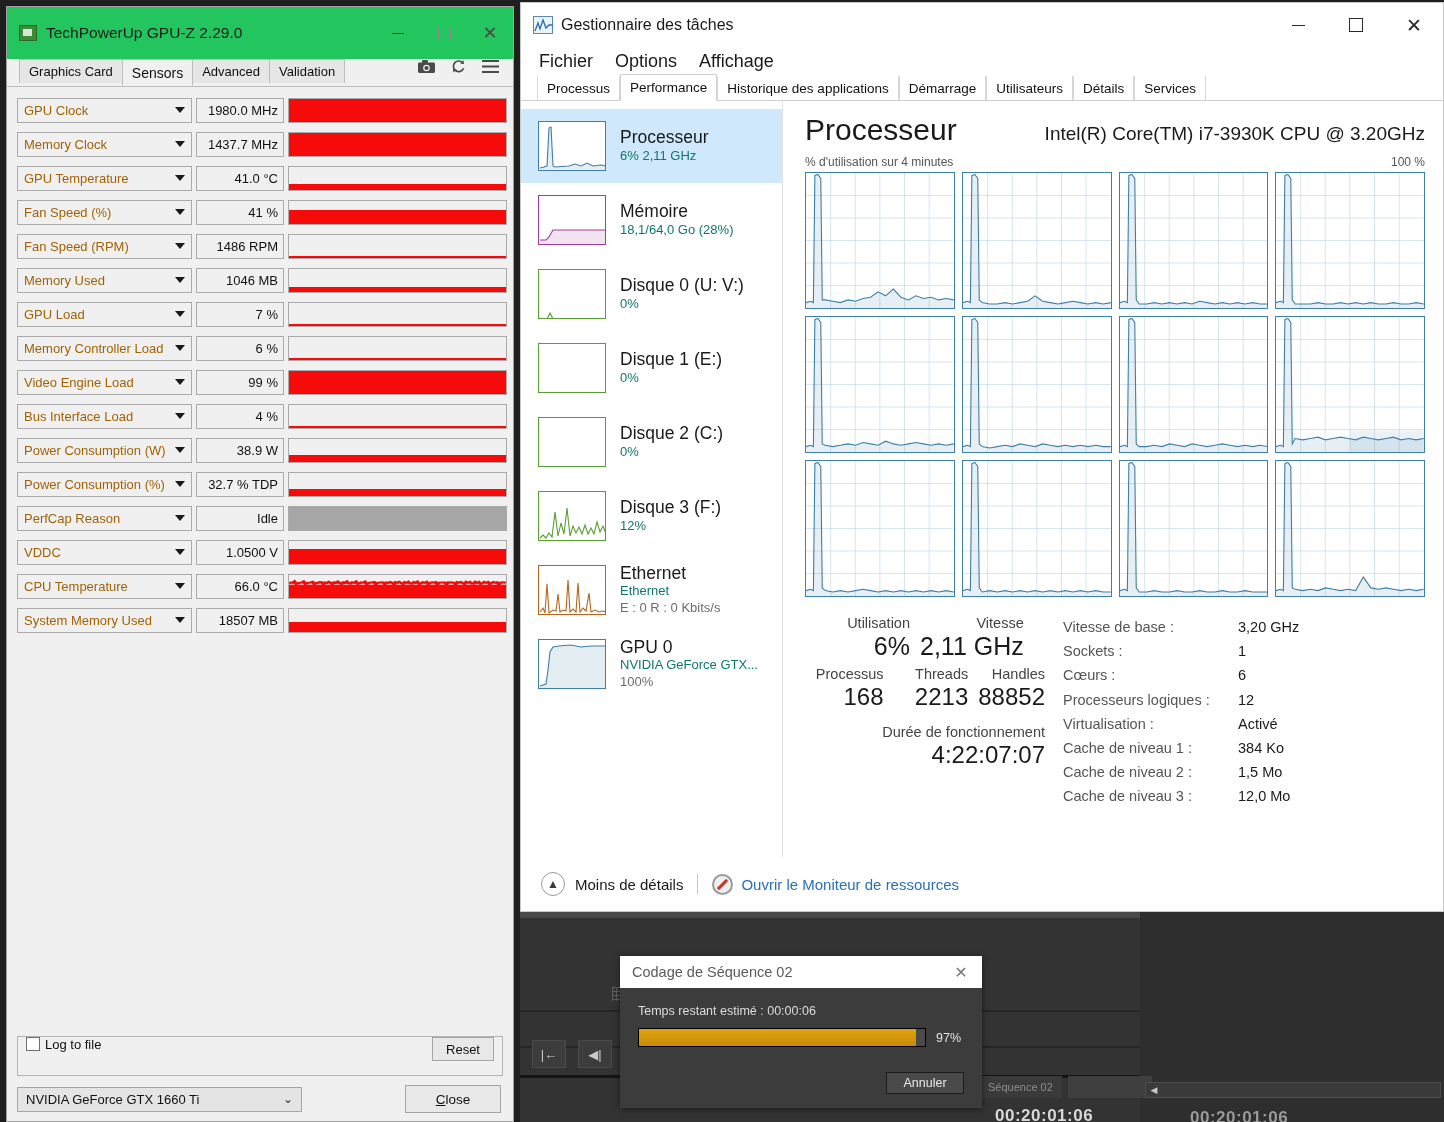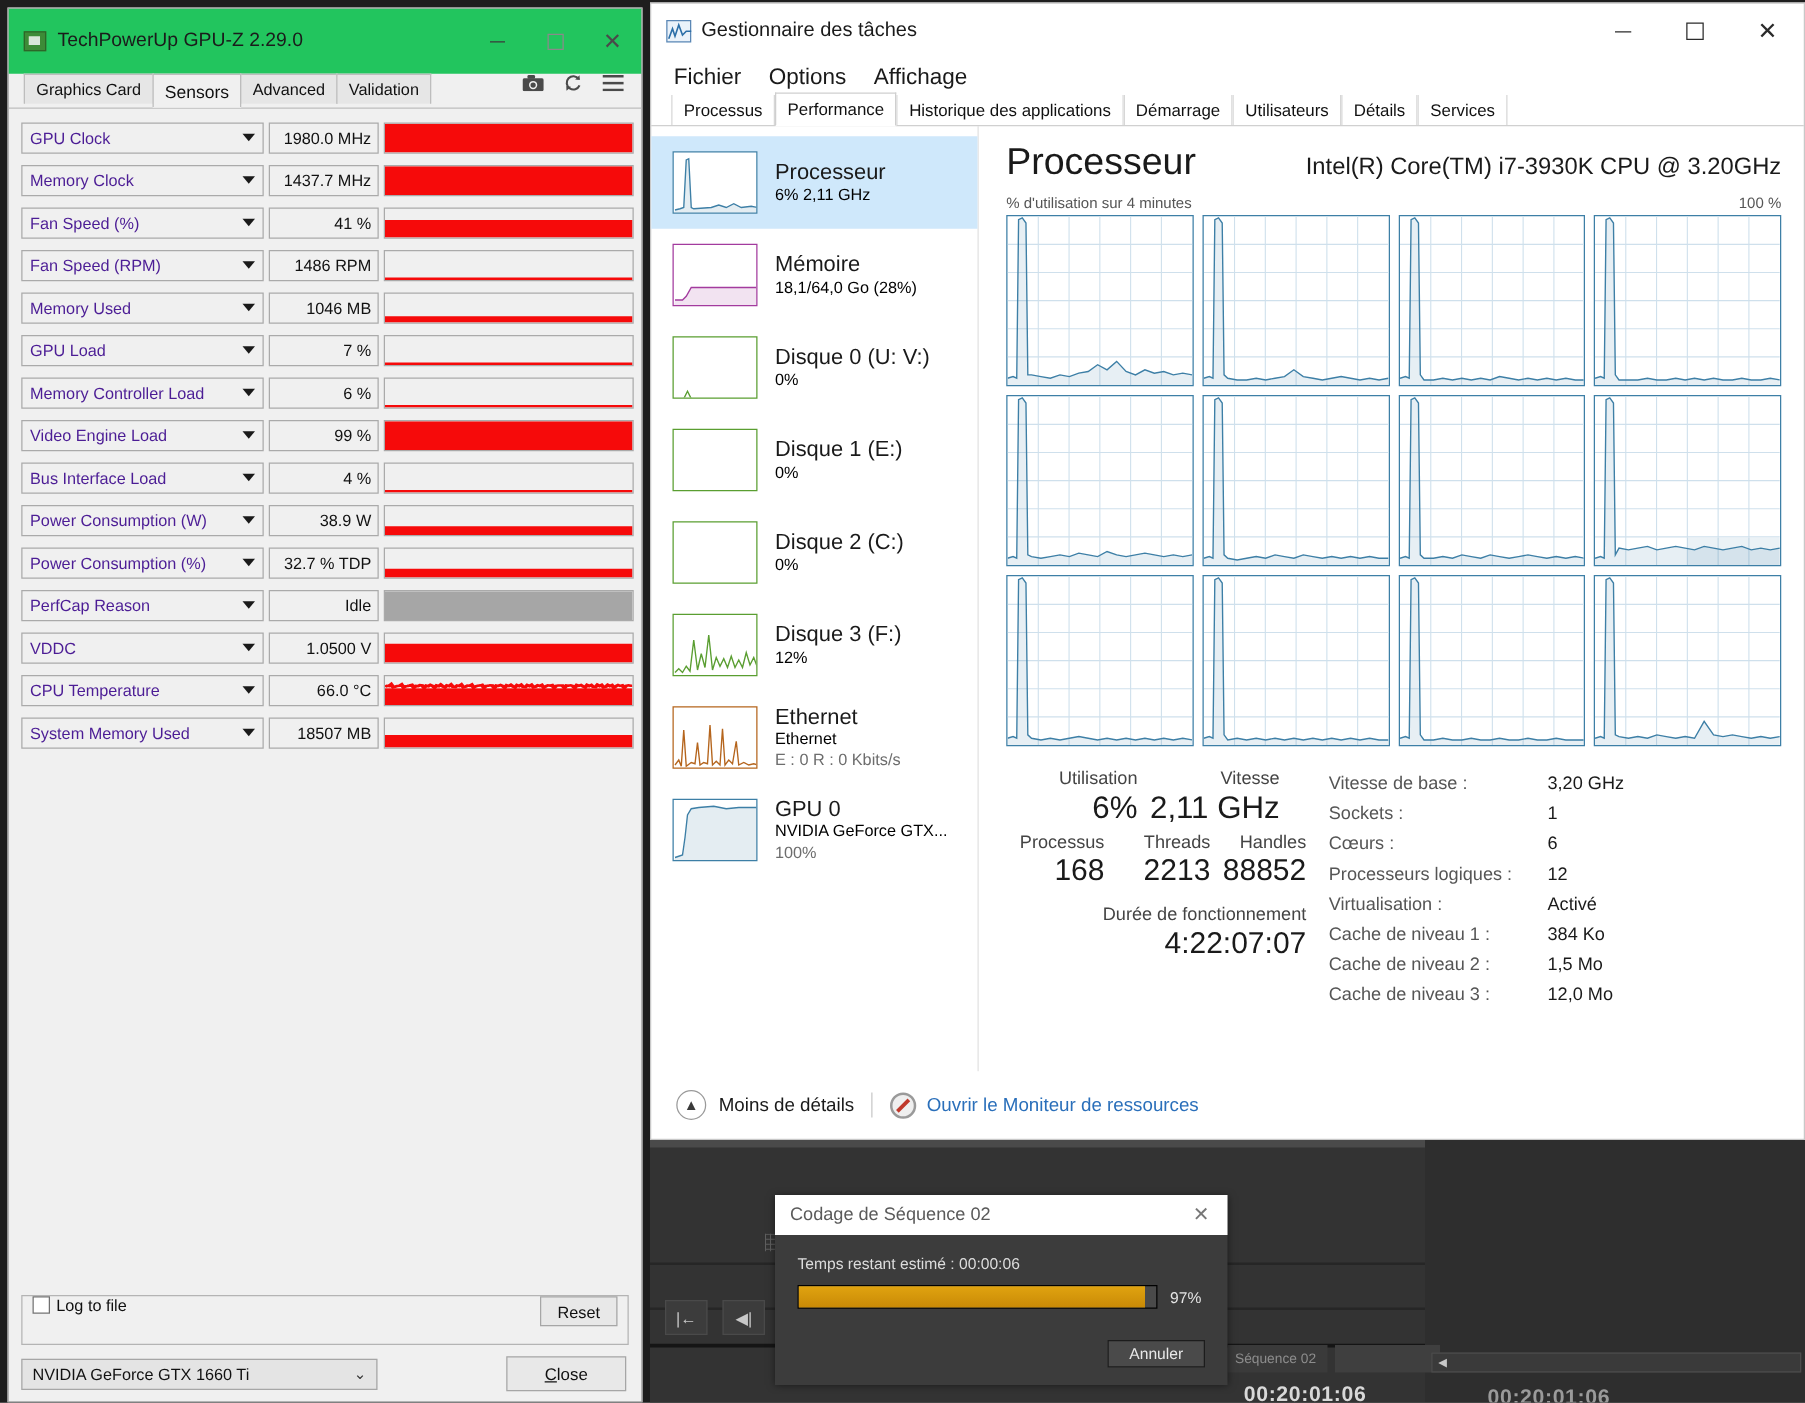--- a/index.html
+++ b/index.html
@@ -60,22 +60,22 @@
             border-bottom: none; background: #e6e6e6; margin-right: -1px; }
   .gz-tab.active { background: #f0f0f0; height: 27px; position: relative; z-index: 2;
                    border-bottom: 1px solid #f0f0f0; font-size:14px;}
   .gz-tools { margin-left: auto; display: flex; align-items: center; gap: 16px;
               padding-right: 14px; padding-bottom: 3px; }
   .gz-tool { color: #4a4a4a; display: flex; align-items: center; }
 
   .gpuz-body { flex: 1; padding: 8px 6px 0 10px; overflow: hidden; }
   .sensor-row { display: flex; align-items: center; height: 30px; margin-bottom: 4px; }
   .sensor-name {
-    width: 194px; height: 25px; border: 1px solid #aaaaaa; background: #f0f0f0;
-    display: flex; align-items: center; padding: 0 6px; font-size: 13px; color: #4c1d95;
+    width: 175px; height: 25px; border: 1px solid #aaaaaa; background: #f0f0f0;
+    display: flex; align-items: center; padding: 0 6px; font-size: 13px; color: #a16207;
     position: relative;
     text-align: center;
   }
   .sensor-name .caret {
     margin-left: auto; width: 0; height: 0;
     border-left: 5px solid transparent; border-right: 5px solid transparent;
     border-top: 6px solid #1a1a1a;
   }
   .sensor-val {
     width: 88px; height: 25px; border: 1px solid #aaaaaa; background: #f0f0f0;
@@ -137,21 +137,21 @@
 
   .tm-main { flex: 1; display: flex; min-height: 0; }
   .tm-side { width: 262px; border-right: 1px solid #e2e2e2; padding-top: 8px; flex: none; }
   .side-item { height: 74px; display: flex; align-items: center; padding-left: 17px; }
   .side-item.sel { background: #cfe8fb; }
   .side-thumb { width: 68px; height: 50px; border: 1px solid #4a8bbd; background: #fff;
                 flex: none; margin-right: 14px; position: relative; overflow: hidden; }
   .side-thumb svg { position:absolute; inset:0; }
   .side-text { min-width: 0; }
   .side-name { font-size: 17.5px; color: #1a1a1a; line-height: 1.15; }
-  .side-sub { font-size: 13px; color: #000000; line-height: 1.3; white-space: nowrap; }
+  .side-sub { font-size: 13px; color: #0f766e; line-height: 1.3; white-space: nowrap; }
   .side-sub.gray { color: #6d6d6d; }
 
   .tm-content { flex: 1; padding: 12px 18px 0 22px; display: flex; flex-direction: column; min-width:0; }
   .cpu-head { display: flex; align-items: baseline; }
   .cpu-h1 { font-size: 30px; color: #1a1a1a; font-weight: normal; }
   .cpu-model { margin-left: auto; font-size: 19px; color: #1a1a1a; }
   .cpu-axis { display: flex; margin-top: 8px; font-size: 12px; color: #555; }
   .cpu-axis .right { margin-left: auto; }
 
   .cores { display: grid; grid-template-columns: repeat(4, 1fr); grid-template-rows: repeat(3, 1fr);
@@ -287,20 +287,30 @@
               <span>Memory Clock</span>
               <span class="caret"></span>
             </div>
             <div class="sensor-val">1437.7 MHz</div>
             <div class="sensor-graph">
               <div class="bar" style="height:23px"></div>
             </div>
           </div>
           <div class="sensor-row">
             <div class="sensor-name">
+              <span>GPU Temperature</span>
+              <span class="caret"></span>
+            </div>
+            <div class="sensor-val">41.0 °C</div>
+            <div class="sensor-graph">
+              <div class="bar" style="height:5.06px"></div>
+            </div>
+          </div>
+          <div class="sensor-row">
+            <div class="sensor-name">
               <span>Fan Speed (%)</span>
               <span class="caret"></span>
             </div>
             <div class="sensor-val">41 %</div>
             <div class="sensor-graph">
               <div class="bar" style="height:13.799999999999999px"></div>
             </div>
           </div>
           <div class="sensor-row">
             <div class="sensor-name">

